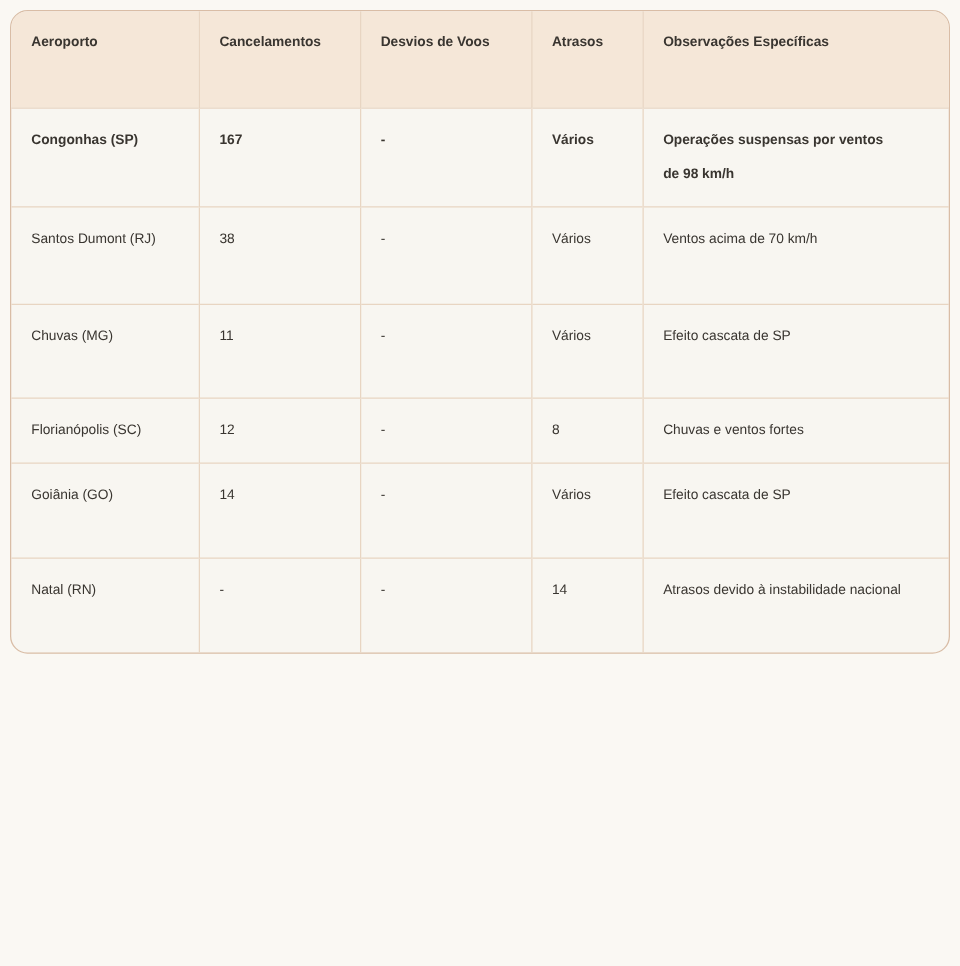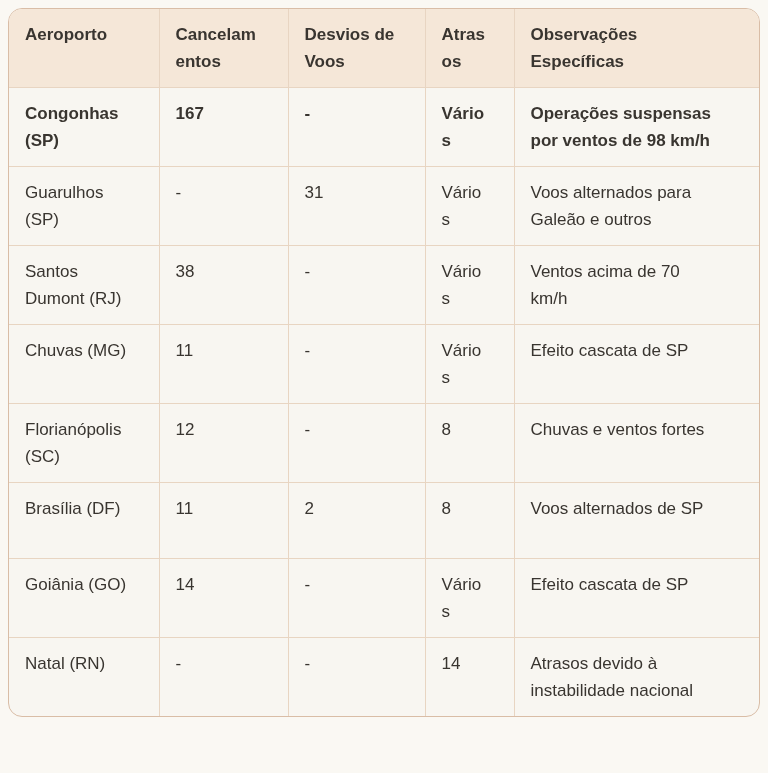--- a/index.html
+++ b/index.html
@@ -31,21 +31,21 @@
   }
   table {
     width: 100%;
     border-collapse: collapse;
     table-layout: fixed;
   }
   th, td {
     vertical-align: top;
     text-align: left;
     padding: 12px 16px;
-    font-size: 17px;
+    font-size: 11px;
     line-height: 27px;
     border-right: 1px solid var(--border);
     overflow-wrap: break-word;
     word-wrap: break-word;
   }
   th:last-child, td:last-child { border-right: none; }
   thead th {
     background: var(--header-bg);
     font-weight: 700;
     height: 77px;
@@ -94,27 +94,20 @@
     </thead>
     <tbody id="table-body">
   <tr>
     <td>Congonhas (SP)</td>
     <td>167</td>
     <td>-</td>
     <td>Vários</td>
     <td>Operações suspensas por ventos de 98 km/h</td>
   </tr>
 
-  <tr>
-    <td>Guarulhos (SP)</td>
-    <td>-</td>
-    <td>31</td>
-    <td>Vários</td>
-    <td>Voos alternados para Galeão e outros</td>
-  </tr>
 
   <tr>
     <td>Santos Dumont (RJ)</td>
     <td>38</td>
     <td>-</td>
     <td>Vários</td>
     <td>Ventos acima de 70 km/h</td>
   </tr>
 
   <tr>
@@ -128,27 +121,20 @@
 
 
   <tr>
     <td>Florianópolis (SC)</td>
     <td>12</td>
     <td>-</td>
     <td>8</td>
     <td>Chuvas e ventos fortes</td>
   </tr>
 
-  <tr>
-    <td>Brasília (DF)</td>
-    <td>11</td>
-    <td>2</td>
-    <td>8</td>
-    <td>Voos alternados de SP</td>
-  </tr>
 
   <tr>
     <td>Goiânia (GO)</td>
     <td>14</td>
     <td>-</td>
     <td>Vários</td>
     <td>Efeito cascata de SP</td>
   </tr>
 
   <tr>

